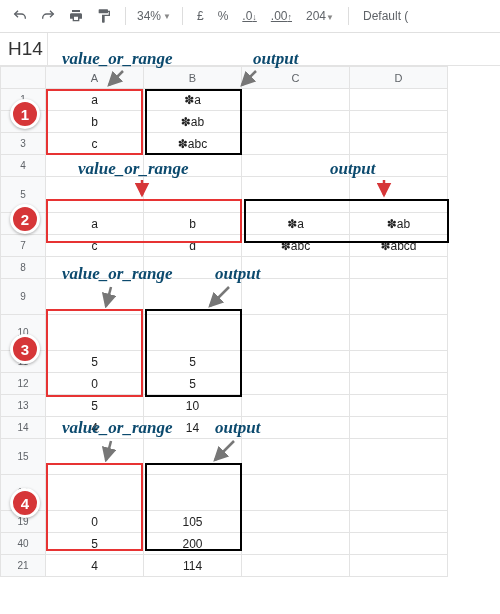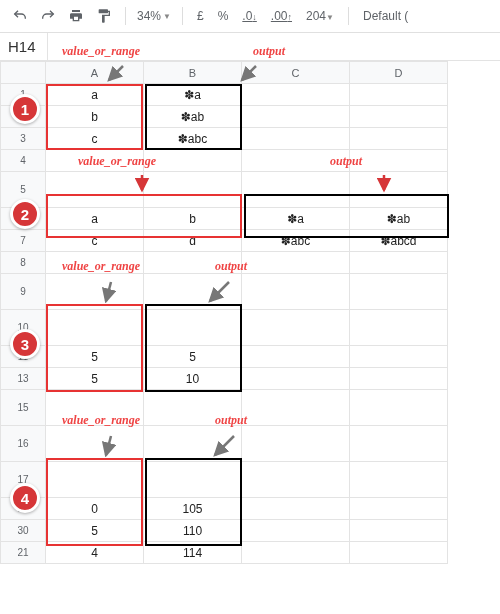--- a/index.html
+++ b/index.html
@@ -6,38 +6,38 @@
   body { font-family: Arial, sans-serif; font-size: 12px; background: #fff; width: 500px; overflow: hidden; }
   
   .toolbar { display: flex; align-items: center; gap: 8px; padding: 6px 10px; border-bottom: 1px solid #e0e0e0; color: #5f6368; }
   .tb-icon { width: 20px; height: 20px; display: flex; align-items: center; justify-content: center; cursor: pointer; }
   .tb-sep { width: 1px; height: 18px; background: #ddd; margin: 0 3px; }
   .zoom { display: flex; align-items: center; gap: 2px; cursor: pointer; }
   .chev { font-size: 8px; color: #888; }
   .fmt-item { cursor: pointer; padding: 0 3px; font-size: 12px; }
   
   .namebox-row { display: flex; border-bottom: 1px solid #e3e3e3; }
-  .namebox { width: 48px; border-right: 1px solid #e3e3e3; padding: 5px 8px; font-size: 15px; color: #333; }
+  .namebox { width: 48px; border-right: 1px solid #e3e3e3; padding: 5px 8px; font-size: 19px; color: #333; }
   
   .sheet-wrap { position: relative; }
   .sheet { border-collapse: collapse; table-layout: fixed; }
   .sheet th, .sheet td { border: 1px solid #e3e3e3; font-weight: normal; }
   .sheet .corner { width: 45px; height: 22px; background: #f8f9fa; }
   .sheet thead th { height: 22px; background: #f8f9fa; color: #5f6368; font-size: 11px; text-align: center; }
   .sheet tbody th { width: 45px; background: #f8f9fa; color: #5f6368; font-size: 10px; text-align: center; height: 22px; }
   .sheet tbody td { height: 22px; text-align: center; font-size: 12px; color: #222; padding: 0; position: relative; }
   .col-A { width: 98px; }
   .col-B { width: 98px; }
   .col-C { width: 108px; }
   .col-D { width: 98px; }
   .row-tall { height: 36px !important; }
   .row-tall td, .row-tall th { height: 36px !important; }
   
   .overlay { position: absolute; top: 0; left: 0; width: 100%; height: 100%; pointer-events: none; }
-  .lbl { position: absolute; font-family: 'Comic Sans MS', cursive; font-style: italic; font-weight: bold; color: #ef4444; font-size: 12px; white-space: nowrap; }
+  .lbl { position: absolute; font-family: 'Comic Sans MS', cursive; font-style: italic; font-weight: bold; color: #0c4a6e; font-size: 17px; white-space: nowrap; }
   .badge { position: absolute; width: 30px; height: 30px; border-radius: 50%; background: #d63638; color: #fff; font-weight: bold; display: flex; align-items: center; justify-content: center; font-size: 15px; border: 3px solid #fff; box-shadow: 0 1px 3px rgba(0,0,0,0.3); }
   .box-red { position: absolute; border: 2px solid #e73333; }
   .box-blk { position: absolute; border: 2px solid #000; }
   .arrow { position: absolute; }
   .arrow svg { display: block; }
 </style>
 </head>
 <body>
 
 <div class="toolbar">
@@ -165,58 +165,65 @@
           <td></td>
         </tr>
         <tr>
           <th>11</th>
           <td>5</td>
           <td>5</td>
           <td></td>
           <td></td>
         </tr>
         <tr>
+          <th>12</th>
+          <td>0</td>
+          <td>5</td>
+          <td></td>
+          <td></td>
+        </tr>
+        <tr>
           <th>13</th>
           <td>5</td>
           <td>10</td>
           <td></td>
           <td></td>
         </tr>
+        <tr>
+          <th>14</th>
+          <td>4</td>
+          <td>14</td>
+          <td></td>
+          <td></td>
+        </tr>
         <tr class="row-tall">
           <th>15</th>
           <td></td>
           <td></td>
           <td></td>
           <td></td>
         </tr>
         <tr class="row-tall">
           <th>16</th>
-          <td></td>
-          <td></td>
-          <td></td>
-          <td></td>
-        </tr>
-        <tr class="row-tall">
-          <th>17</th>
           <td></td>
           <td></td>
           <td></td>
           <td></td>
         </tr>
         <tr>
           <th>19</th>
           <td>0</td>
           <td>105</td>
           <td></td>
           <td></td>
         </tr>
         <tr>
-          <th>30</th>
-          <td>5</td>
-          <td>110</td>
+          <th>40</th>
+          <td>5</td>
+          <td>200</td>
           <td></td>
           <td></td>
         </tr>
         <tr>
           <th>21</th>
           <td>4</td>
           <td>114</td>
           <td></td>
           <td></td>
         </tr>

